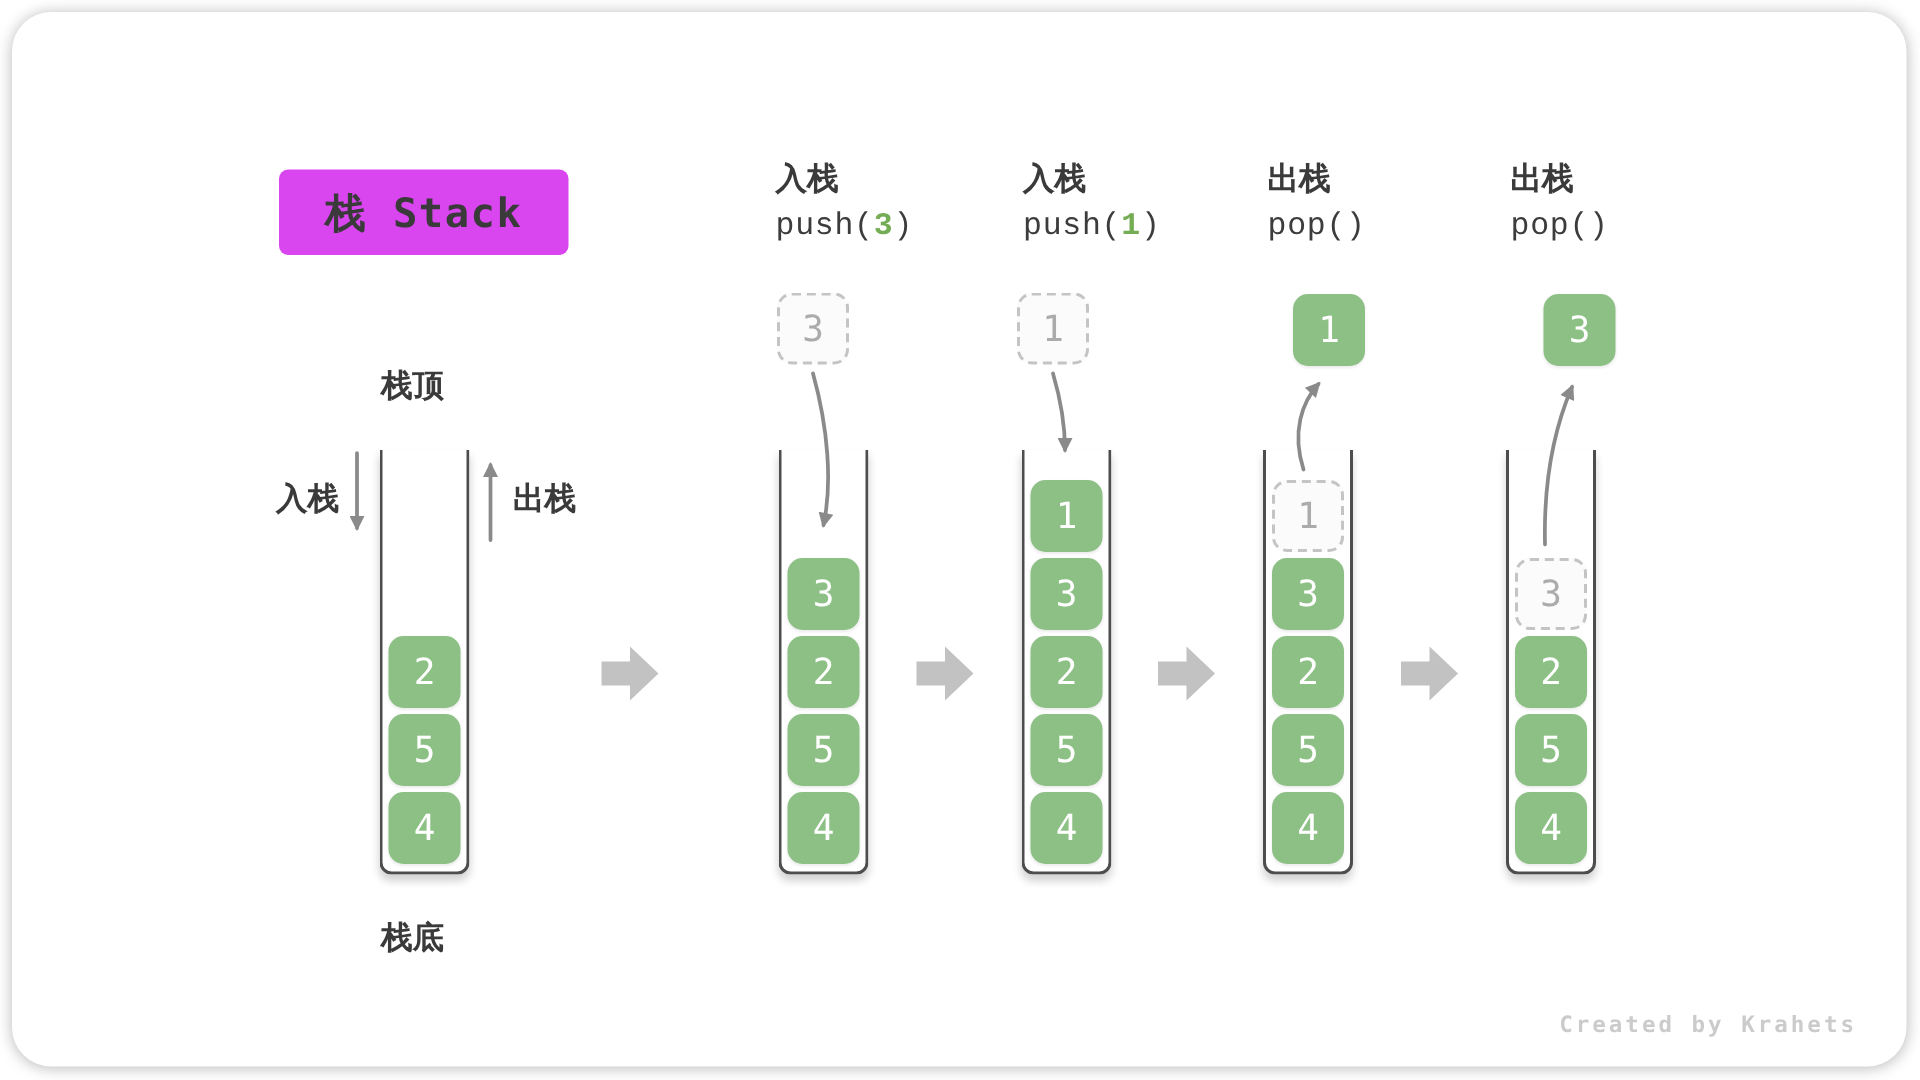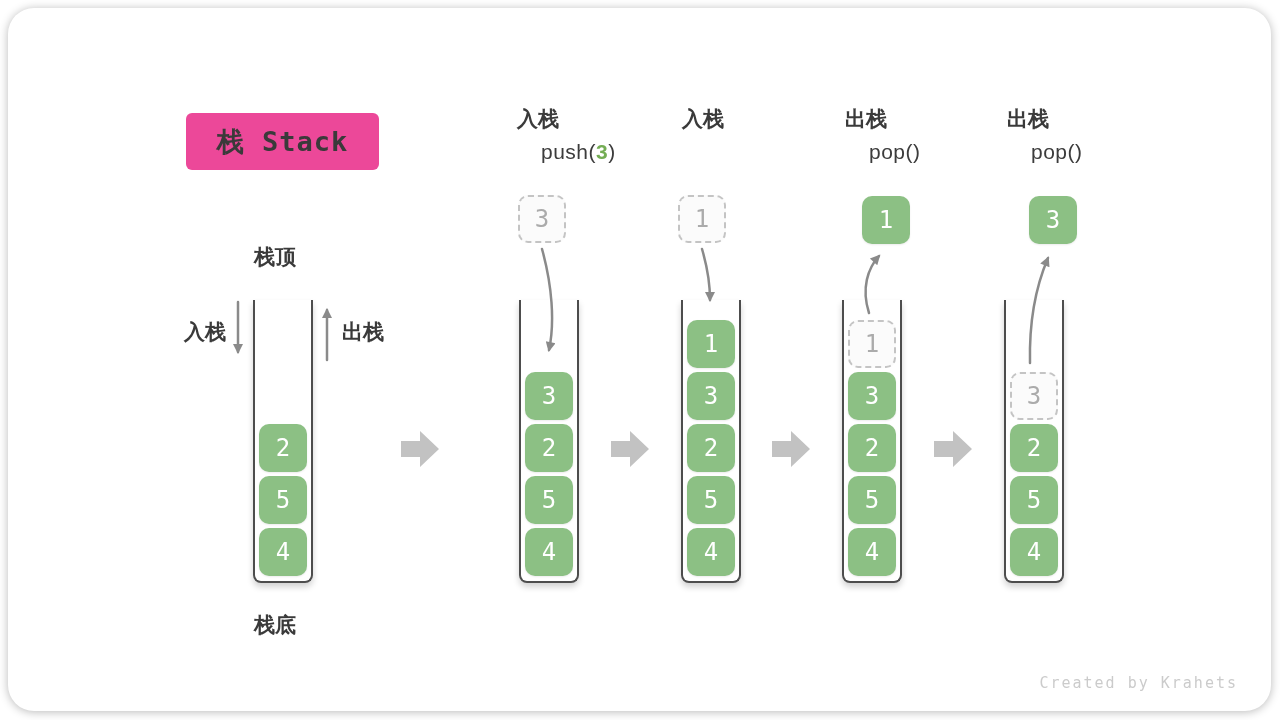--- a/index.html
+++ b/index.html
@@ -18,40 +18,40 @@
     background:#ffffff;
     font-family:"DejaVu Sans","Liberation Sans",sans-serif;
   }
   .card{
     position:absolute;left:8px;top:8px;width:1263px;height:703px;
     background:#ffffff;border-radius:26px;
     box-shadow:0 1px 10px rgba(0,0,0,0.28);
   }
   .title-box{
     position:absolute;left:186px;top:113px;width:193px;height:57px;
-    background:#ec4899;border-radius:6px;
+    background:#d946ef;border-radius:6px;
     display:flex;align-items:center;justify-content:center;
   }
   .title-box span{
     font-family:"DejaVu Sans Mono","DejaVu Sans",monospace;
     font-weight:bold;font-size:27px;color:var(--ink);letter-spacing:1px;
   }
   .lbl{
     position:absolute;font-weight:bold;font-size:21px;color:var(--ink);
     white-space:nowrap;
   }
   .lbl-top{left:254px;top:243px;width:60px;text-align:left;}
   .lbl-bottom{left:254px;top:611px;width:60px;}
   .lbl-push{left:184px;top:318px;}
   .lbl-pop{left:342px;top:318px;}
   .col-header{position:absolute;top:104px;width:160px;}
   .hdr-cn{font-weight:bold;font-size:21px;color:var(--ink);line-height:30px;}
   .hdr-code{
-    font-family:Liberation Sans, sans-serif;
-    font-size:21px;color:#3C3C3C;line-height:36px;letter-spacing:0.5px;margin-left:24px;
+    font-family:Liberation Mono, monospace;
+    font-size:21px;color:#3C3C3C;line-height:36px;letter-spacing:0.5px;
   }
   .hdr-code .arg{color:var(--code-green);font-weight:bold;}
   .stack{
     position:absolute;top:300px;width:60px;height:283px;box-sizing:border-box;
     border-left:2px solid var(--wall);border-right:2px solid var(--wall);
     border-bottom:2px solid var(--wall);border-radius:0 0 8px 8px;
     background:#ffffff;box-shadow:0 4px 6px rgba(0,0,0,0.18);
   }
   .cell{
     position:absolute;width:48px;height:48px;border-radius:10px;
@@ -67,21 +67,21 @@
   }
   .s0{top:20px}.s1{top:72px}.s2{top:124px}.s3{top:176px}.s4{top:228px}
   .float{position:absolute;}
   .overlay{position:absolute;left:0;top:0;pointer-events:none;}
   .flow-arrow{stroke:var(--arrow-gray);stroke-width:2.5;fill:none;stroke-linecap:round;}
   .ah-fill{fill:var(--arrow-gray);}
   .block-arrow{fill:var(--block-arrow-gray);}
   .footer{
     position:absolute;right:42px;top:674px;
     font-family:"DejaVu Sans Mono","Liberation Mono",monospace;
-    font-size:15px;color:#CBCBCB;letter-spacing:2px;
+    font-size:15px;color:#CBCBCB;letter-spacing:2px;font-weight:bold;
   }
 </style>
 </head>
 <body>
 
 <div class="card"></div>
 
 <div class="title-box">
   <span>栈 Stack</span>
 </div>
@@ -90,20 +90,21 @@
 <div class="lbl lbl-bottom">栈底</div>
 <div class="lbl lbl-push">入栈</div>
 <div class="lbl lbl-pop">出栈</div>
 
 <div class="col-header" style="left:517px">
   <div class="hdr-cn">入栈</div>
   <div class="hdr-code"><span>push(</span><span class="arg">3</span><span>)</span></div>
 </div>
 <div class="col-header" style="left:682px">
   <div class="hdr-cn">入栈</div>
+  <div class="hdr-code"><span>push(</span><span class="arg">1</span><span>)</span></div>
 </div>
 <div class="col-header" style="left:845px">
   <div class="hdr-cn">出栈</div>
   <div class="hdr-code"><span>pop()</span><span class="arg"></span><span></span></div>
 </div>
 <div class="col-header" style="left:1007px">
   <div class="hdr-cn">出栈</div>
   <div class="hdr-code"><span>pop()</span><span class="arg"></span><span></span></div>
 </div>
 

